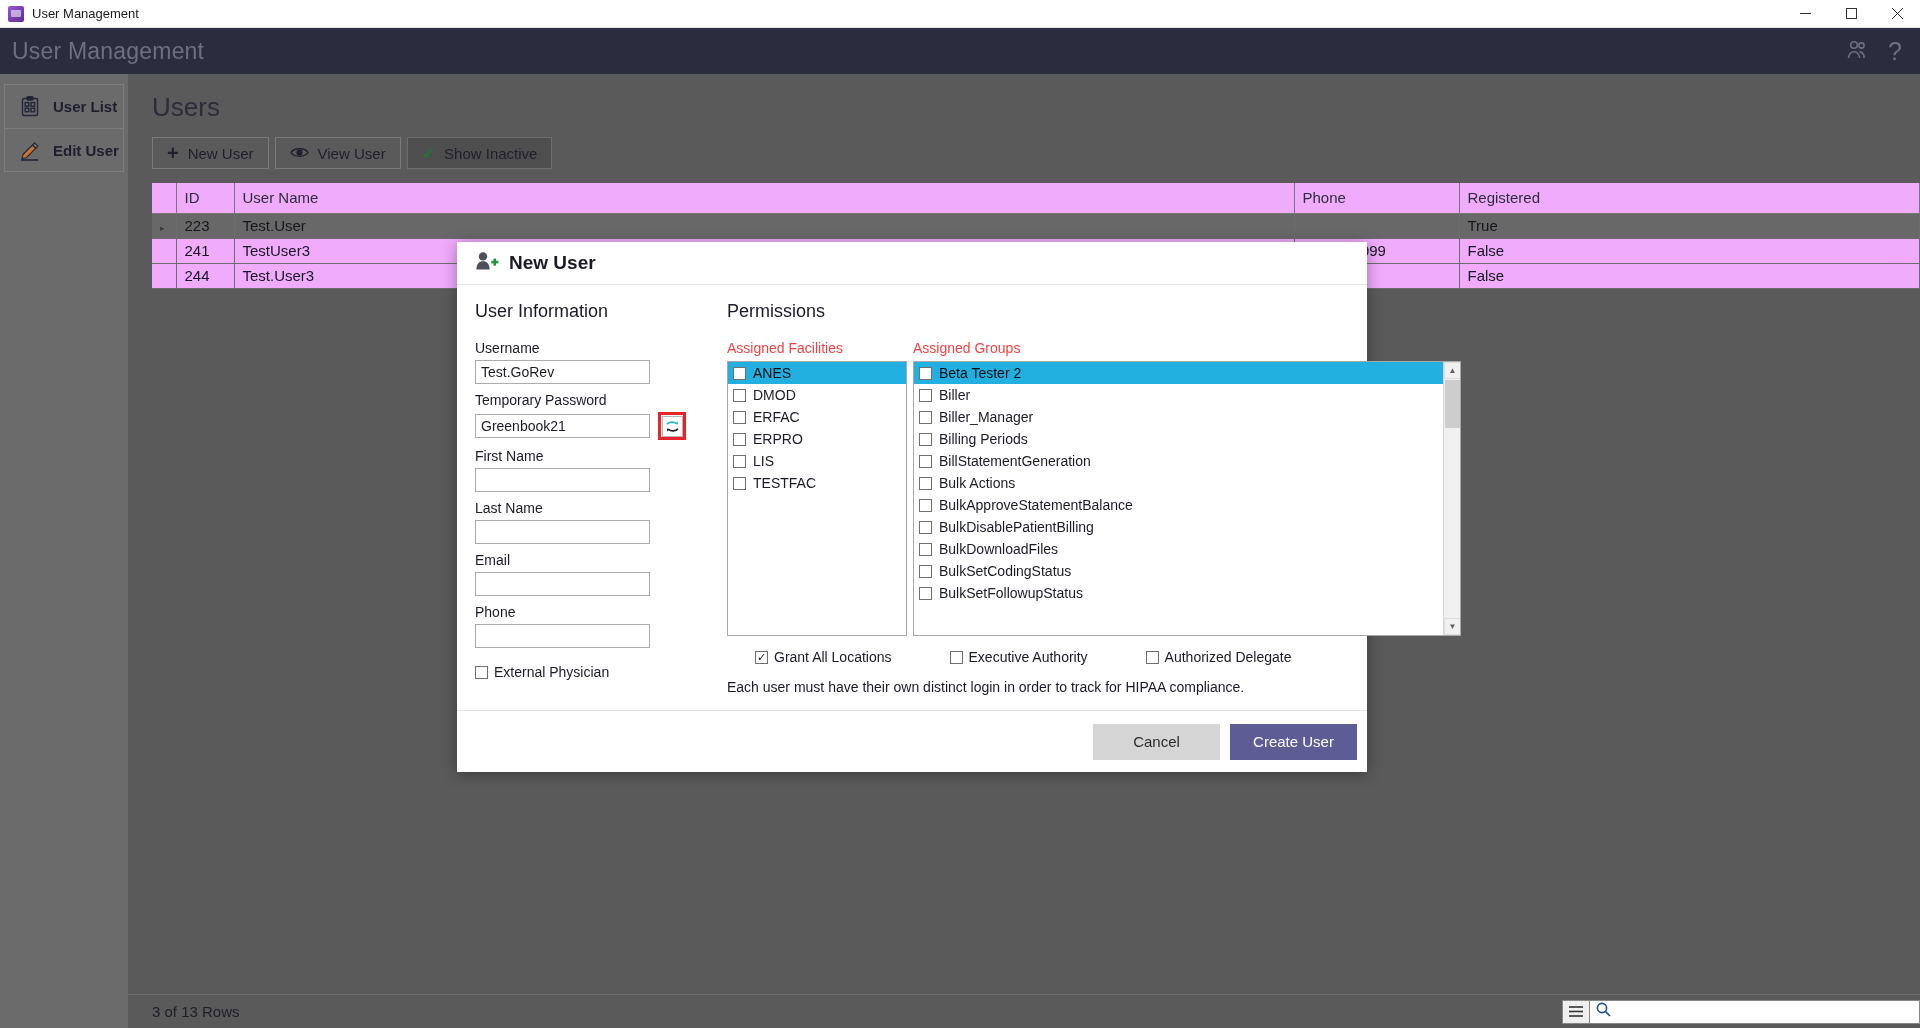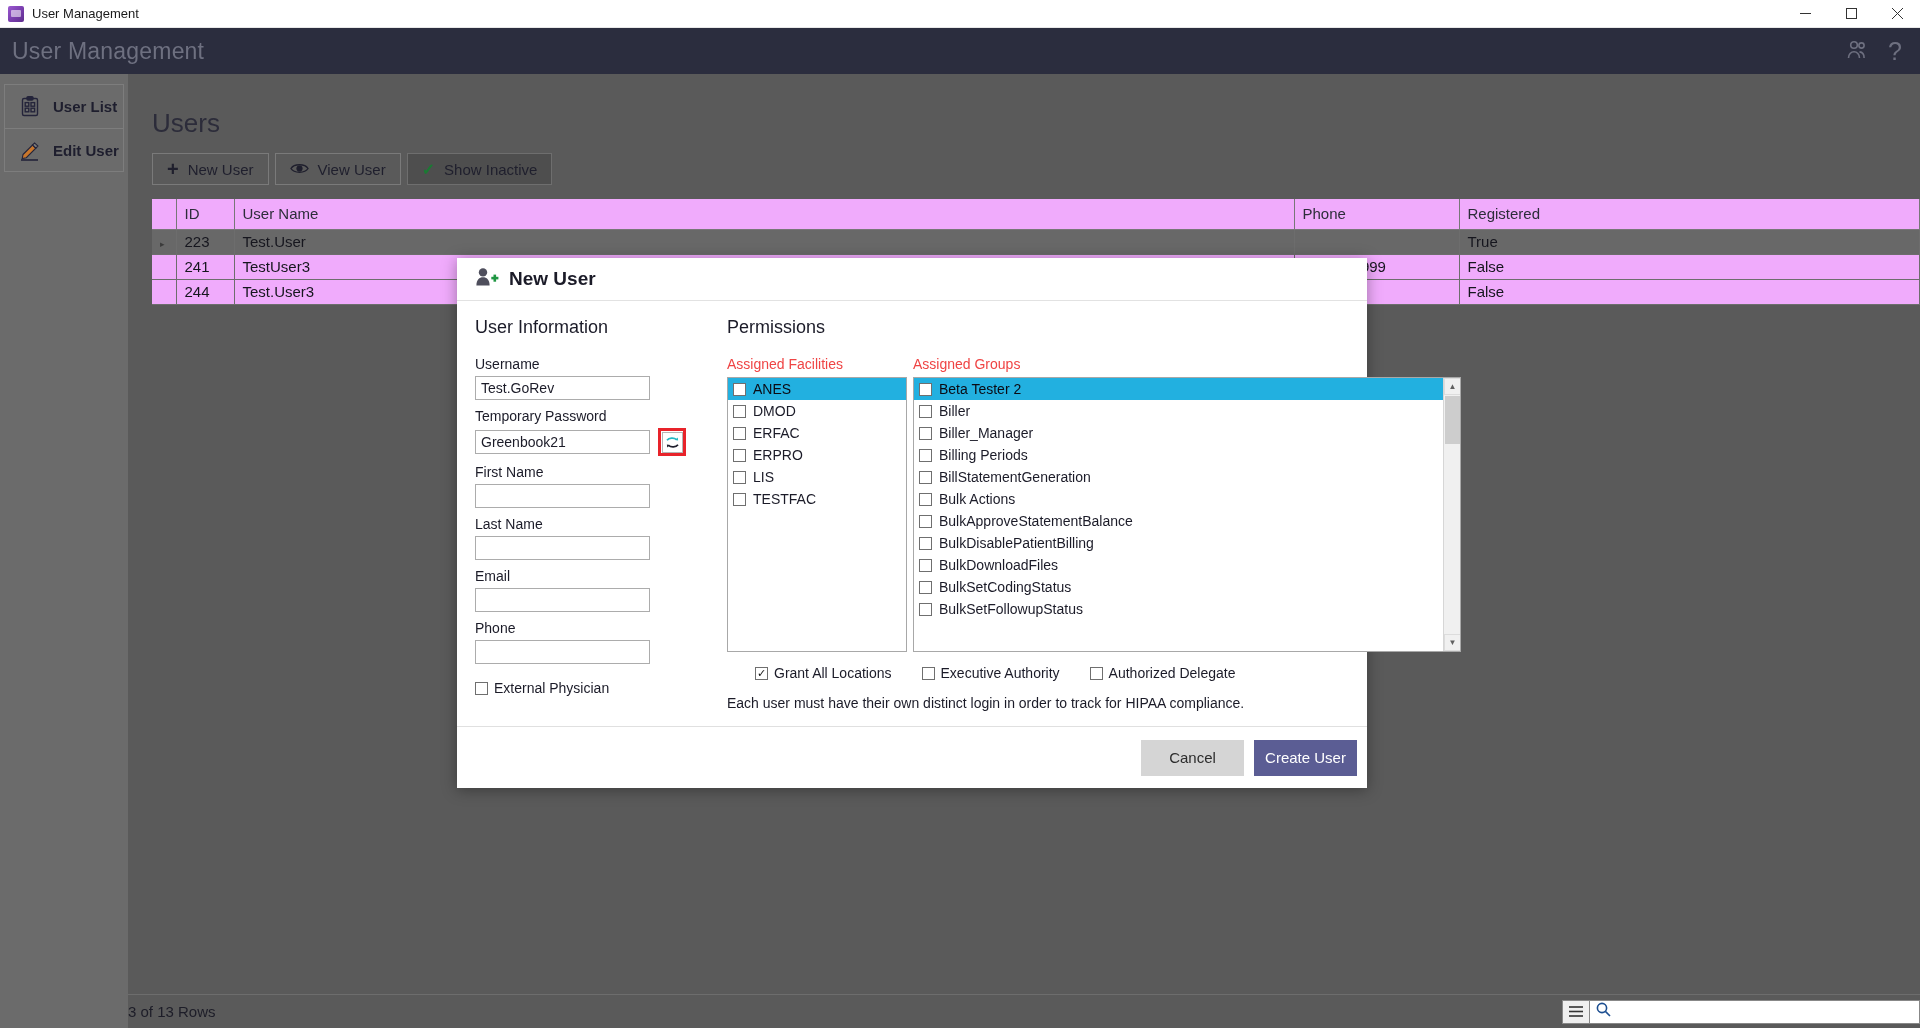--- a/index.html
+++ b/index.html
@@ -59,21 +59,21 @@
   .side-item {
     height: 44px; display:flex; align-items:center; gap: 12px;
     padding-left: 14px; margin: 0 4px 0 4px;
     border: 1px solid #7d7d7d; border-bottom: none;
     color: #1e1e2e; font-size: 15px; font-weight: 600;
   }
   .side-item.last { border-bottom: 1px solid #7d7d7d; }
   .side-ico { width:22px; height:22px; flex:none; display:flex; align-items:center; justify-content:center;}
 
   
-  #content { flex:1; position:relative; background:#5a5a5a; display:flex; flex-direction:column;margin-top:16px; }
+  #content { flex:1; position:relative; background:#5a5a5a; display:flex; flex-direction:column; }
   #content-head { padding: 18px 0 0 24px; }
   #page-title { font-size: 26px; color:#2c2c3a; font-weight:400; }
   #toolbar { display:flex; gap: 6px; padding: 14px 0 0 24px; }
   .tb-btn {
     height: 32px; padding: 0 14px; display:flex; align-items:center; gap:9px;
     border: 1px solid #7a7a7a; background: transparent;
     color: #1f1f2d; font-size: 15px;
   }
   .tb-btn.active { background:#4e4e4e; border-color:#6e6e6e; }
   .tb-plus { font-size: 20px; font-weight: 700; line-height: 1; }
@@ -93,21 +93,21 @@
     background: #f0abfc;
     white-space: nowrap; overflow:hidden;
   }
   tr.row-selected td { background: #686868; }
   td.arrow-cell, th.arrow-cell { width: 24px; padding-left:6px; }
   .row-arrow { color:#3b3b3b; font-size: 9px; }
 
   
   #statusbar {
     height: 34px; background:#5a5a5a; display:flex; align-items:center;
-    border-top: 1px solid #6d6d6d;
+    padding-left: 24px; border-top: 1px solid #6d6d6d;
   }
   #status-text { font-size:15px; color:#1d1d28; }
   #status-right { margin-left:auto; display:flex; align-items:center; }
   .sb-box {
     width: 28px; height: 24px; border:1px solid #888; background:#efefef;
     display:flex; align-items:center; justify-content:center; color:#333;
   }
   #sb-search { width: 330px; justify-content:flex-start; padding-left:6px; background:#fff; border-left:none;}
   #modal {
     position:absolute; left: 329px; top: 168px; width: 910px; height: 530px;
@@ -164,30 +164,30 @@
     position:absolute; right:0; top:0; width: 17px; height:100%;
     background:#f0f0f0; border-left:1px solid #d6d6d6;
   }
   .scroll-btn {
     height: 17px; width:17px; background:#f0f0f0; display:flex;align-items:center;justify-content:center;
     color:#606060; font-size:8px; border:1px solid #dcdcdc;
   }
   .scroll-thumb { position:absolute; top:18px; left:1px; width:15px; height:48px; background:#cdcdcd; }
   .scroll-btn.bottom { position:absolute; bottom:0; left:0; }
 
-  .opts-row { display:flex; gap: 30px; margin-top: 13px; padding-left: 28px; }
+  .opts-row { display:flex; gap: 58px; margin-top: 13px; padding-left: 28px; }
   .opt { display:flex; align-items:center; gap:6px; font-size:14px; color:#1b1b28; }
   #hipaa-note { margin-top: 14px; font-size: 14px; color:#1b1b28; }
 
   #modal-footer {
     height: 62px; border-top:1px solid #e0e0e0; background:#fff;
     display:flex; align-items:center; justify-content:flex-end; gap: 10px; padding-right: 10px; flex:none;
   }
   .modal-btn {
-    width: 103px; height: 36px; font-size:15px; border:none; cursor:pointer;
+    width: 127px; height: 36px; font-size:15px; border:none; cursor:pointer;
     font-family:"Liberation Sans", sans-serif;
   }
   #cancel-button { background:#d5d5d5; color:#2c2c2c; }
   #create-user-button { background:#5b5d94; color:#fff; }
 </style>
 </head>
 <body>
 
 <div id="os-titlebar">
   <div id="os-app-icon"></div>

